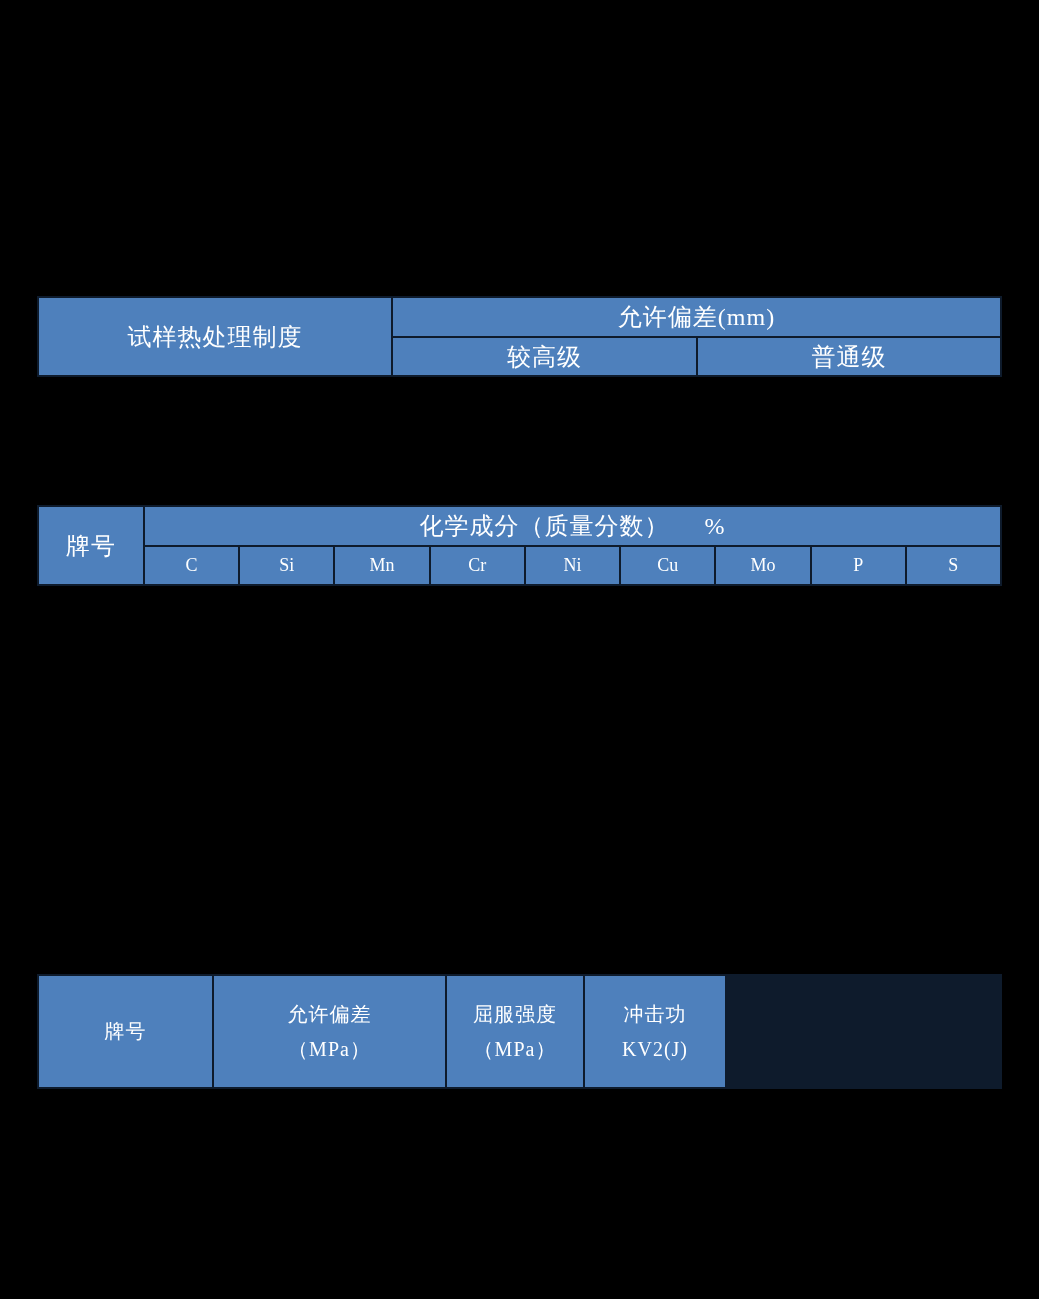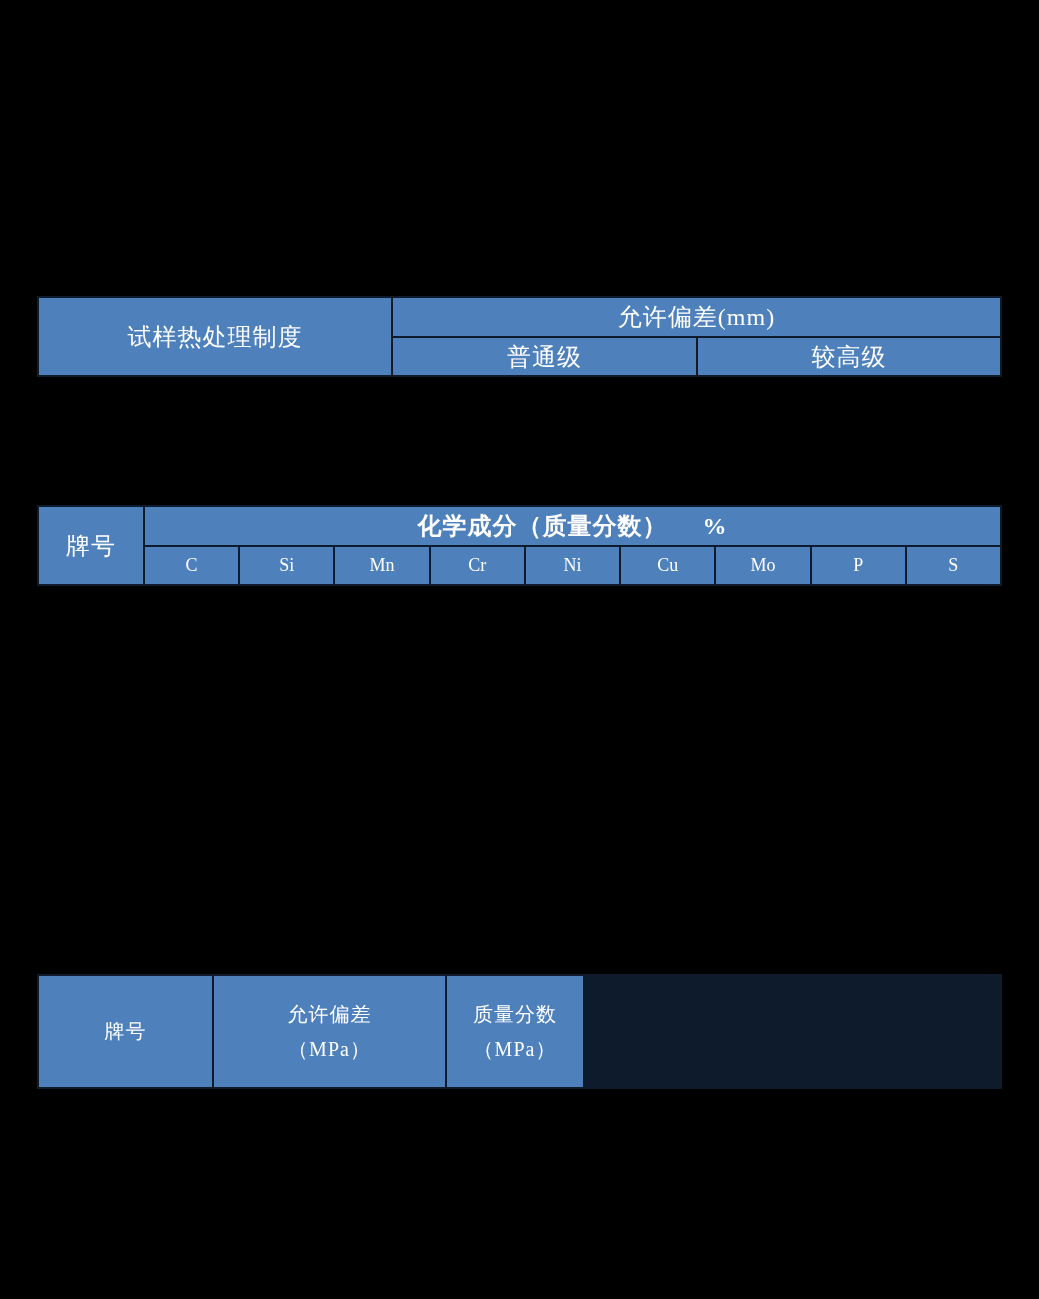--- a/index.html
+++ b/index.html
@@ -36,40 +36,40 @@
   }
   #table-dimension .corner { grid-row: 1 / 3; grid-column: 1; }
   #table-dimension .span-top { grid-row: 1; grid-column: 2 / 4; }
   
   #table-chemistry {
     left: 37px; top: 505px; width: 965px; height: 81px;
     grid-template-columns: 104px repeat(9, 1fr);
     grid-template-rows: 38px 1fr;
   }
   #table-chemistry .corner { grid-row: 1 / 3; grid-column: 1; }
-  #table-chemistry .span-top { grid-row: 1; grid-column: 2 / 11; white-space: pre; font-weight: bold; }
+  #table-chemistry .span-top { grid-row: 1; grid-column: 2 / 11; white-space: pre; }
   
   #table-mechanical {
     left: 37px; top: 974px; width: 965px; height: 115px;
     grid-template-columns: 173px 231px 136px 140px 138px 1fr;
     grid-template-rows: 1fr;
   }
   .fs-cjk { font-size: 24px; letter-spacing: 1px; }
   .fs-sym { font-size: 18px; }
   .mech-cell { flex-direction: column; font-size: 20px; line-height: 35px; letter-spacing: 1px; }
   .cell-line:empty { display: none; }
 </style>
 </head>
 <body>
 
 <div class="tbl" id="table-dimension">
   <div class="cell corner fs-cjk">试样热处理制度</div>
   <div class="cell span-top fs-cjk">允许偏差(mm)</div>
+  <div class="cell fs-cjk">较高级</div>
   <div class="cell fs-cjk">普通级</div>
-  <div class="cell fs-cjk">较高级</div>
 </div>
 
 <div class="tbl" id="table-chemistry">
   <div class="cell corner fs-cjk">牌号</div>
   <div class="cell span-top fs-cjk">化学成分（质量分数）     %</div>
   <div class="cell fs-sym">C</div>
   <div class="cell fs-sym">Si</div>
   <div class="cell fs-sym">Mn</div>
   <div class="cell fs-sym">Cr</div>
   <div class="cell fs-sym">Ni</div>
@@ -82,16 +82,20 @@
 <div class="tbl" id="table-mechanical">
   <div class="cell mech-cell">
     <div class="cell-line">牌号</div>
 
   </div>
   <div class="cell mech-cell">
     <div class="cell-line">允许偏差</div>
     <div class="cell-line">（MPa）</div>
   </div>
   <div class="cell mech-cell">
-    <div class="cell-line">质量分数</div>
+    <div class="cell-line">屈服强度</div>
     <div class="cell-line">（MPa）</div>
+  </div>
+  <div class="cell mech-cell">
+    <div class="cell-line">冲击功</div>
+    <div class="cell-line">KV2(J)</div>
   </div>
 </div>
 
 </body></html>

